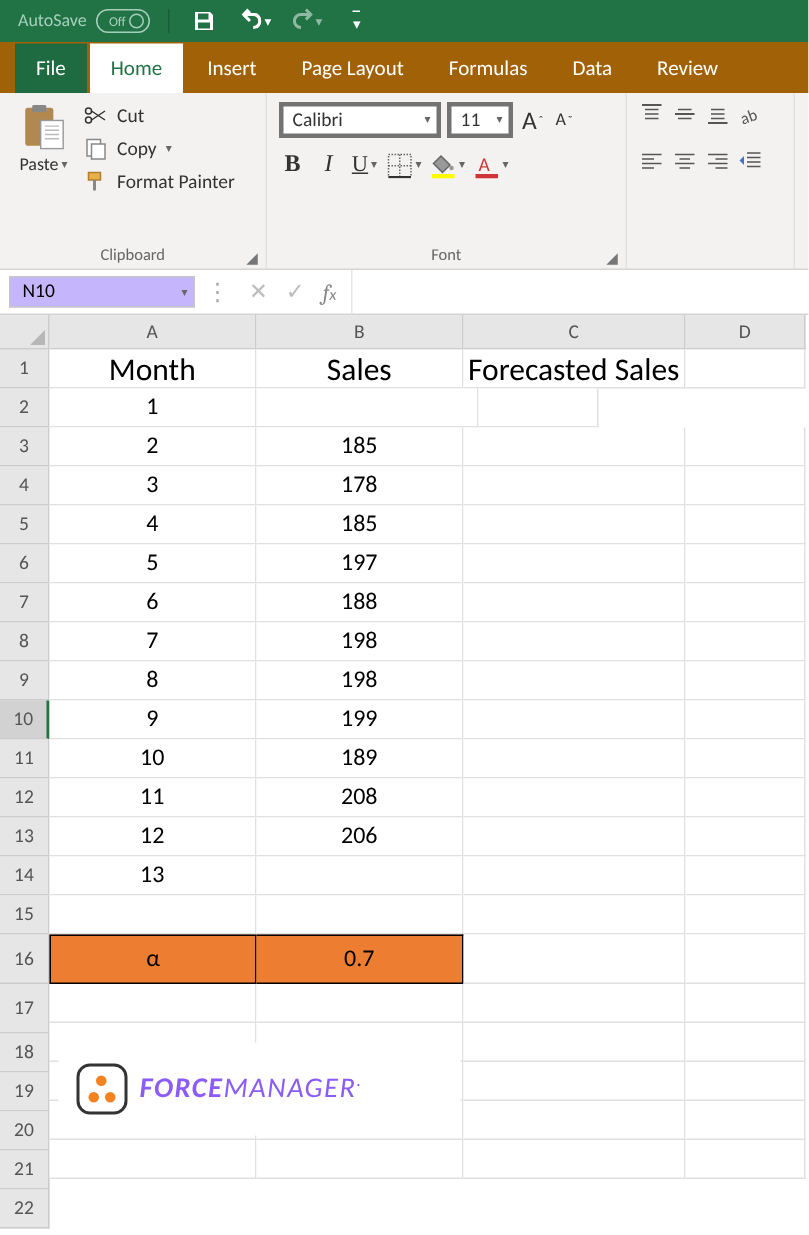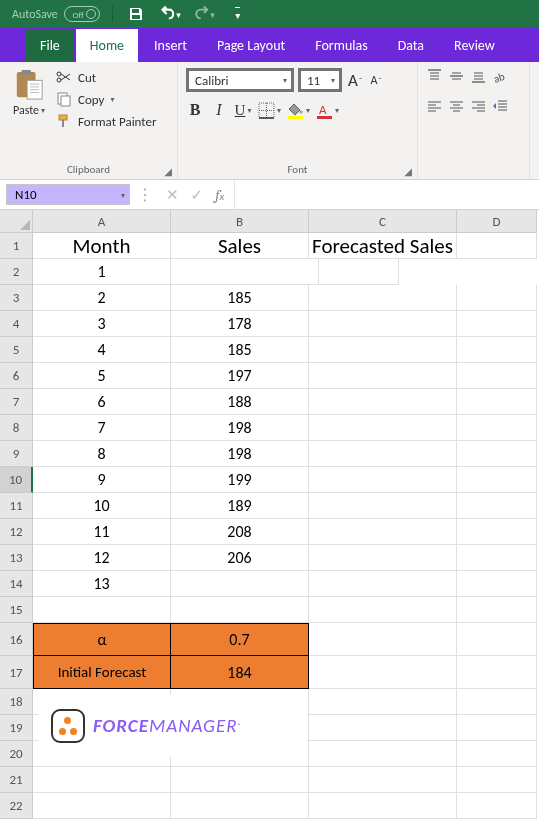--- a/index.html
+++ b/index.html
@@ -9,21 +9,21 @@
   .titlebar { background: #217346; height: 28px; display: flex; align-items: center; padding: 0 12px; gap: 12px; }
   .autosave-wrap { display:flex; align-items:center; gap:6px; color:#a6cfbb; font-size:12px; }
   .autosave-toggle { width:36px; height:16px; border:1px solid #a6cfbb; border-radius:8px; display:flex; align-items:center; padding:0 3px; justify-content:flex-end; }
   .autosave-knob { width:10px; height:10px; border:1px solid #a6cfbb; border-radius:50%; }
   .off-text { font-size:9px; color:#a6cfbb; margin-right:2px; }
   .qat-icon { color:#fff; display:flex; align-items:center; justify-content:center; width:22px; height:22px; }
   .qat-sep { width:1px; height:16px; background:#1a5c38; }
   .qat-caret { color:#fff; font-size:9px; }
 
   
-  .ribbon-tabs { background:#6d28d9; height:34px; display:flex; align-items:flex-end; gap:2px; padding-left:26px; }
+  .ribbon-tabs { background:#a16207; height:34px; display:flex; align-items:flex-end; gap:2px; padding-left:10px; }
   .ribbon-tab { color:#fff; font-size:14px; padding:8px 14px; cursor:default; }
   .ribbon-tab.active { background:#fff; color:#217346; font-weight:400; }
   .ribbon-tab.file { background:#1e6b41; }
 
   
   .ribbon-body { background:#f3f2f1; border-bottom:1px solid #d4d4d4; height:118px; display:flex; position:relative; }
   .ribbon-group { border-right:1px solid #e1e1e1; padding:4px 8px 2px 8px; display:flex; flex-direction:column; justify-content:space-between; }
   .group-label { text-align:center; font-size:11px; color:#666; padding:3px 0 1px 0; position:relative; }
   .group-corner { position:absolute; right:-4px; bottom:2px; width:10px; height:10px; font-size:10px; color:#777; }
 
@@ -454,26 +454,20 @@
         <div class="cell cC h-std"></div>
         <div class="cell cD h-std"></div>
       </div>
       <div class="cell-row ">
         <div class="cell cA h-big orange orange-top first-col">α</div>
         <div class="cell cB h-big orange orange-top">0.7</div>
         <div class="cell cC h-big"></div>
         <div class="cell cD h-big"></div>
       </div>
       <div class="cell-row ">
-        <div class="cell cA h-big orange first-col" style="font-size: 15px;">Initial Forecast</div>
-        <div class="cell cB h-big orange">184</div>
-        <div class="cell cC h-big"></div>
-        <div class="cell cD h-big"></div>
-      </div>
-      <div class="cell-row ">
         <div class="cell cA h-std"></div>
         <div class="cell cB h-std"></div>
         <div class="cell cC h-std"></div>
         <div class="cell cD h-std"></div>
       </div>
       <div class="cell-row ">
         <div class="cell cA h-std"></div>
         <div class="cell cB h-std"></div>
         <div class="cell cC h-std"></div>
         <div class="cell cD h-std"></div>

